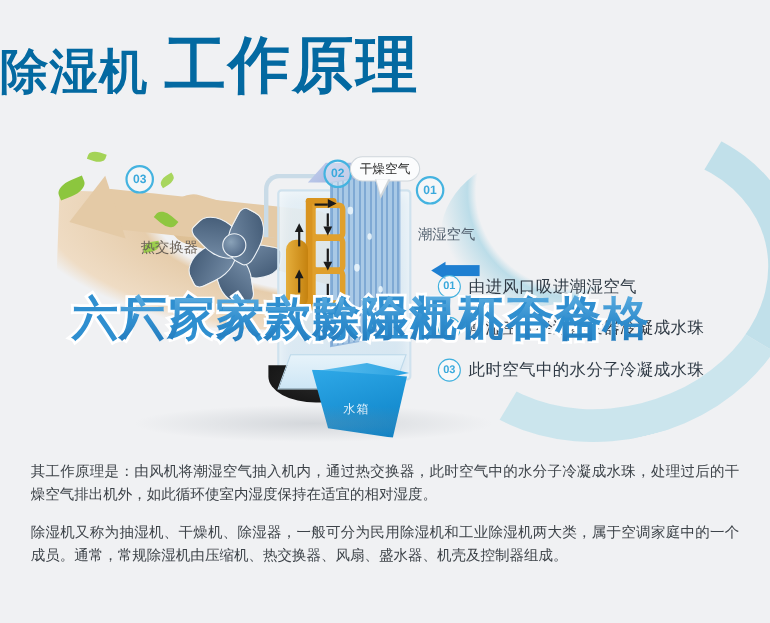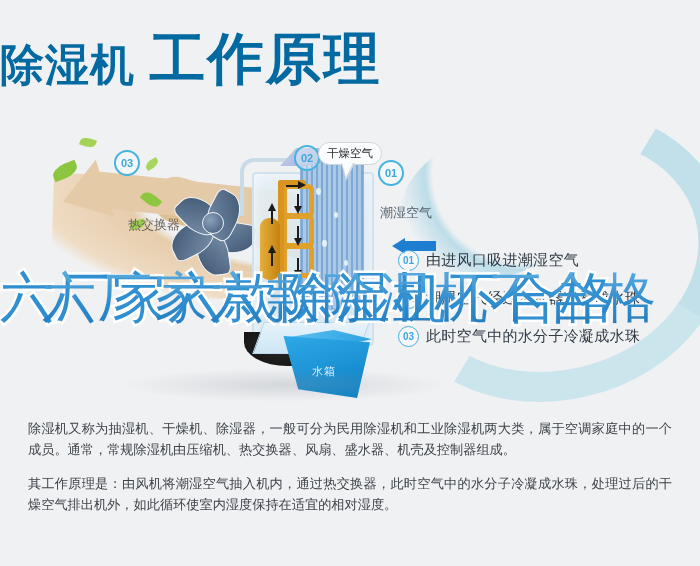--- a/index.html
+++ b/index.html
@@ -232,21 +232,21 @@
     border:1.6px solid #3fb0de;color:#3aa9dc;background:rgba(255,255,255,.5);
     font-size:10px;font-weight:bold;
     display:flex;align-items:center;justify-content:center;
     margin-right:7px;
   }
   .step-txt{font-size:15px;color:#2f3a45;white-space:nowrap;letter-spacing:.3px;}
 
   
   .watermark{
     position:absolute;left:0;top:262px;width:615px;text-align:center;
-    font-size:54px;font-weight:normal;letter-spacing:2px;
+    font-size:42px;font-weight:bold;letter-spacing:2px;
     color:#2f8fd0;
     -webkit-text-stroke:5px #ffffff;
     paint-order:stroke fill;
     white-space:nowrap;
     z-index:40;
   }
   .watermark .fill{
     position:absolute;left:0;top:0;width:700px;text-align:center;
     -webkit-text-stroke:0;
     color:#3a93d2;
@@ -373,17 +373,17 @@
       </div>
     </div>
   </div>
 
   <div class="watermark">
     <span>六厂家六款除湿机不合格</span>
     <span class="fill">六厂家六款除湿机不合格</span>
   </div>
 
   <div class="copy">
+    <p>其工作原理是：由风机将潮湿空气抽入机内，通过热交换器，此时空气中的水分子冷凝成水珠，处理过后的干燥空气排出机外，如此循环使室内湿度保持在适宜的相对湿度。</p>
     <p>除湿机又称为抽湿机、干燥机、除湿器，一般可分为民用除湿机和工业除湿机两大类，属于空调家庭中的一个成员。通常，常规除湿机由压缩机、热交换器、风扇、盛水器、机壳及控制器组成。</p>
-    <p>其工作原理是：由风机将潮湿空气抽入机内，通过热交换器，此时空气中的水分子冷凝成水珠，处理过后的干燥空气排出机外，如此循环使室内湿度保持在适宜的相对湿度。</p>
   </div>
 
 </div>
 
 </body></html>

